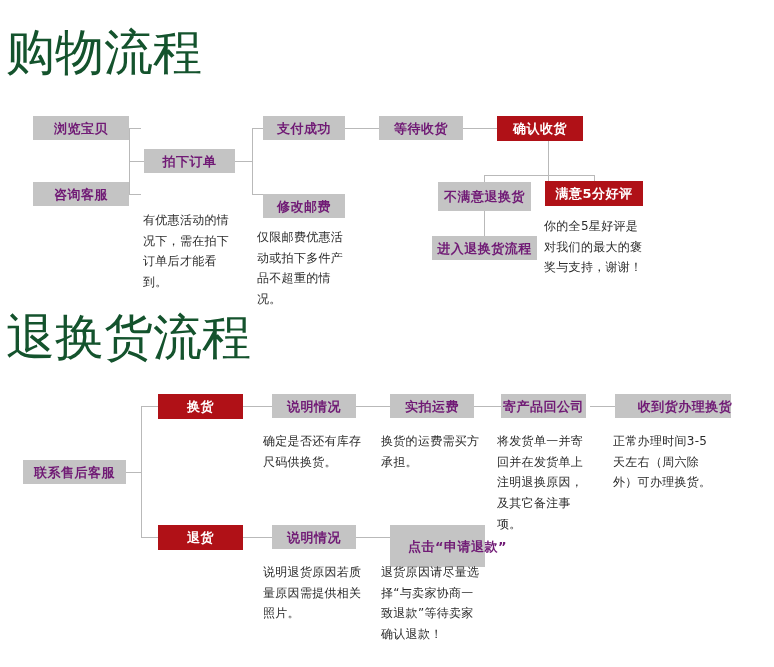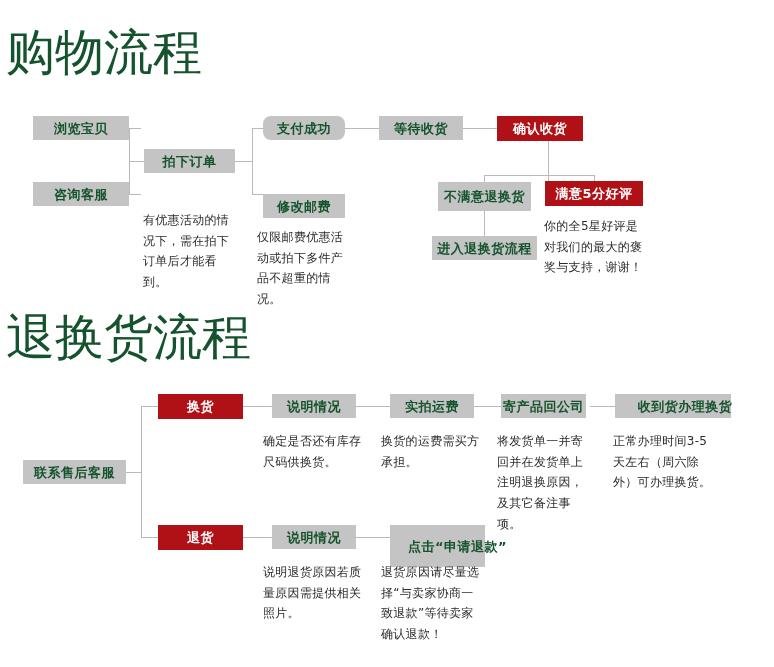--- a/index.html
+++ b/index.html
@@ -34,21 +34,21 @@
     align-items: center;
     justify-content: center;
     font-size: 13px;
     font-weight: bold;
     letter-spacing: 0.5px;
     white-space: nowrap;
     line-height: 1;
   }
   .node.gray {
     background: #c4c4c4;
-    color: #14532d;
+    color: #701a75;
   }
   .node.red {
     background: #b01117;
     color: #ffffff;
   }
   .note {
     position: absolute;
     font-size: 12px;
     line-height: 1.72;
     color: #2b2b2b;
@@ -86,21 +86,21 @@
   <div class="ln v" style="left:484px; top:175px; height:13px;"></div>
   <div class="ln v" style="left:594px; top:175px; height:13px;"></div>
   <div class="ln v" style="left:484px; top:203px; height:33px;"></div>
 
   <div class="node gray" style="left:33px;  top:116px; width:96px;  height:24px;">浏览宝贝</div>
 
   <div class="node gray" style="left:33px;  top:182px; width:96px;  height:24px;">咨询客服</div>
 
   <div class="node gray" style="left:144px; top:149px; width:91px;  height:24px;">拍下订单</div>
 
-  <div class="node gray" style="left:263px; top:116px; width:82px;  height:24px;border-radius:8px;">支付成功</div>
+  <div class="node gray" style="left:263px; top:116px; width:82px;  height:24px;">支付成功</div>
 
   <div class="node gray" style="left:263px; top:182px; width:82px;  height:24px;margin-top:12px;">修改邮费</div>
 
   <div class="node gray" style="left:379px; top:116px; width:84px;  height:24px;">等待收货</div>
 
   <div class="node red" style="left:497px; top:116px; width:86px;  height:25px;">确认收货</div>
 
   <div class="node gray" style="left:438px; top:182px; width:93px;  height:29px;">不满意退换货</div>
 
   <div class="node gray" style="left:432px; top:236px; width:105px; height:24px;">进入退换货流程</div>

